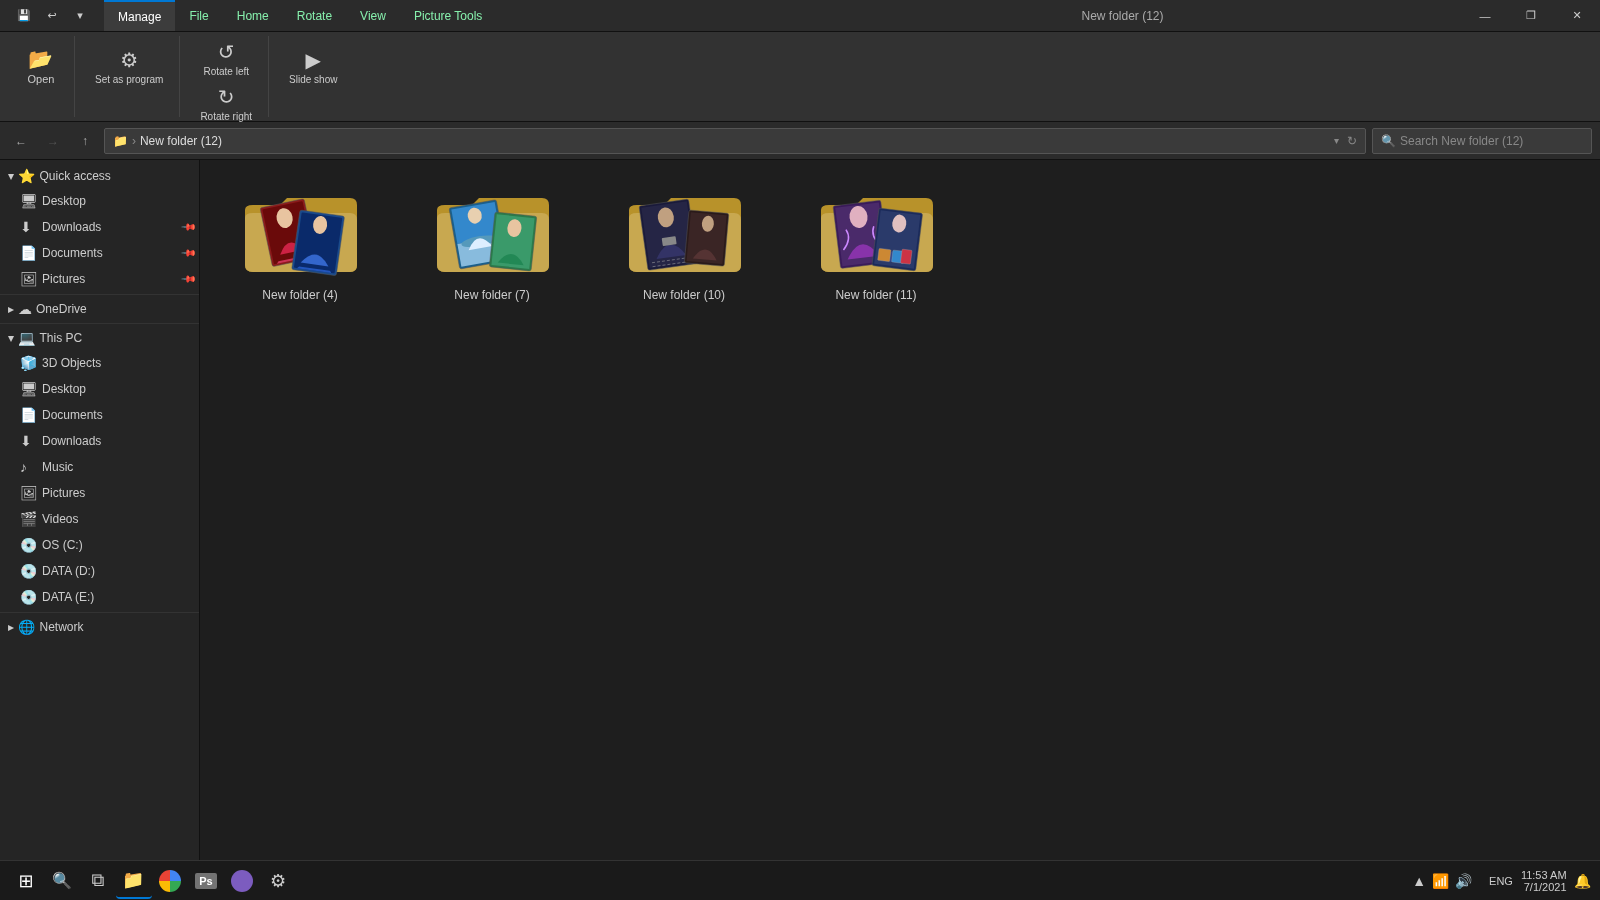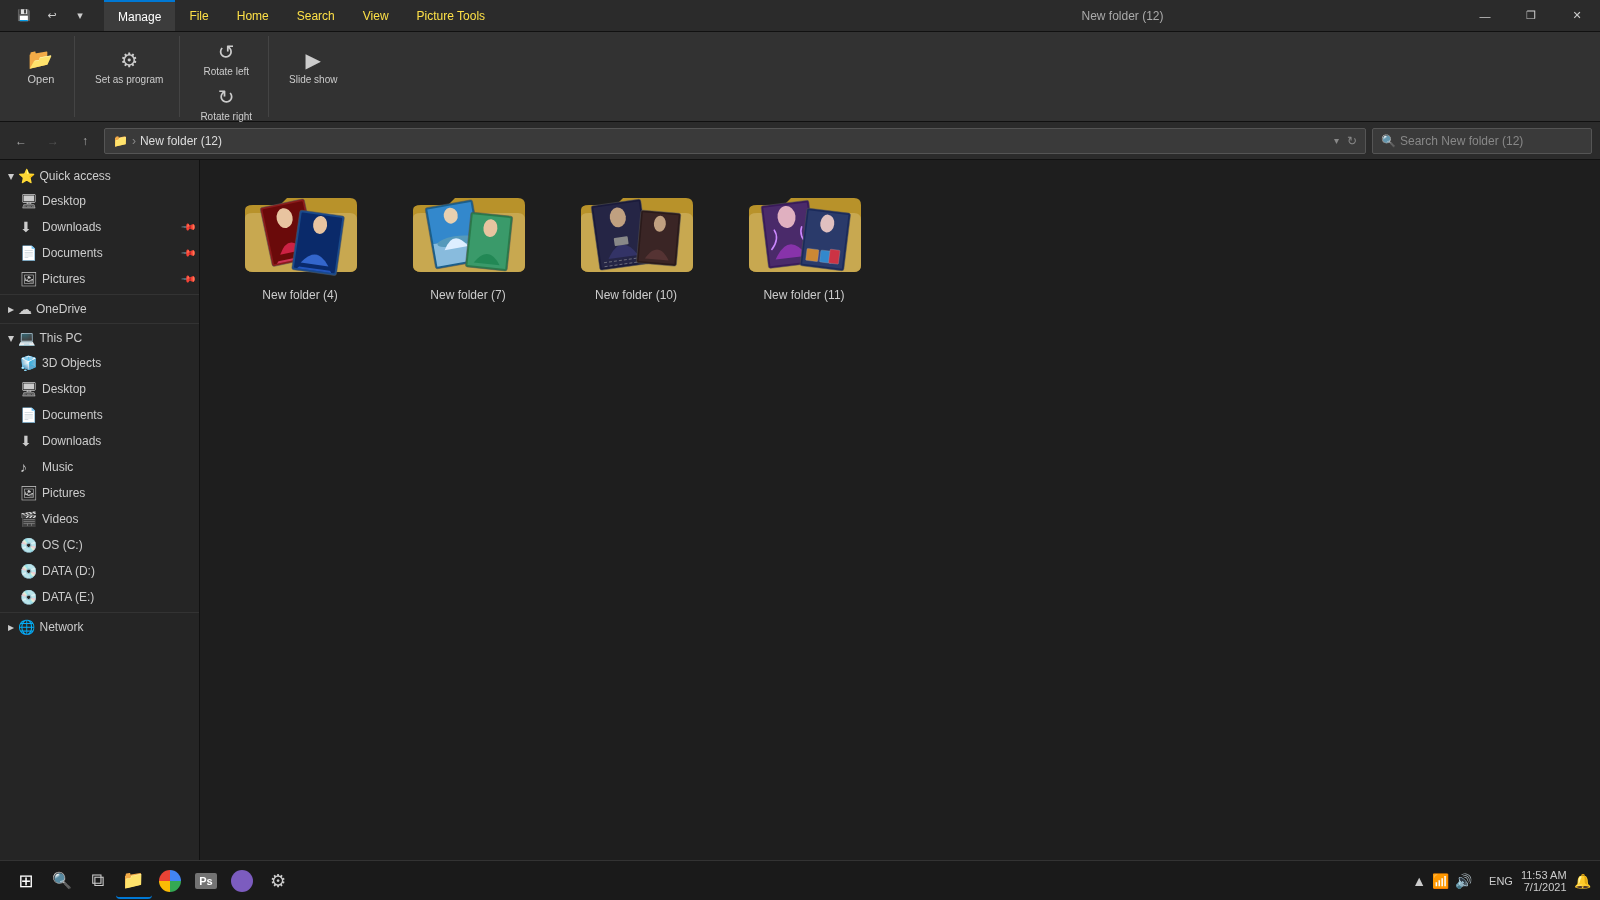--- a/index.html
+++ b/index.html
@@ -41,21 +41,21 @@
       border-radius: 2px;
     }
     .ribbon-tabs {
       display: flex;
       align-items: flex-end;
       flex: 1;
     }
     .ribbon-tab {
       padding: 6px 14px;
       font-size: 12px;
-      color: #fde047;
+      color: #86efac;
       cursor: pointer;
       height: 100%;
       display: flex;
       align-items: center;
     }
     .ribbon-tab.active {
       background: #3c3c3c;
       color: #fff;
       border-top: 2px solid #0078d4;
     }
@@ -240,21 +240,21 @@
       padding: 12px 20px;
     }
     .section-label {
       font-size: 12px;
       color: #888;
       margin-bottom: 12px;
     }
     .folders-grid {
       display: flex;
       flex-wrap: wrap;
-      gap: 8px;
+      gap: 32px;
     }
     .folder-item {
       display: flex;
       flex-direction: column;
       align-items: center;
       width: 160px;
       cursor: pointer;
       padding: 8px;
       border-radius: 4px;
     }
@@ -371,21 +371,21 @@
     <div class="quick-access-toolbar">
       <div class="qat-btn">💾</div>
       <div class="qat-btn">↩</div>
       <div class="qat-btn">▾</div>
     </div>
   </div>
   <div class="ribbon-tabs">
     <div class="ribbon-tab manage-tab active">Manage</div>
     <div class="ribbon-tab">File</div>
     <div class="ribbon-tab">Home</div>
-    <div class="ribbon-tab">Search</div>
+    <div class="ribbon-tab">Rotate</div>
     <div class="ribbon-tab">View</div>
     <div class="ribbon-tab">Picture Tools</div>
   </div>
   <div class="title-center">New folder (12)</div>
   <div class="window-controls">
     <div class="win-btn">—</div>
     <div class="win-btn">❐</div>
     <div class="win-btn close">✕</div>
   </div>
 </div>

